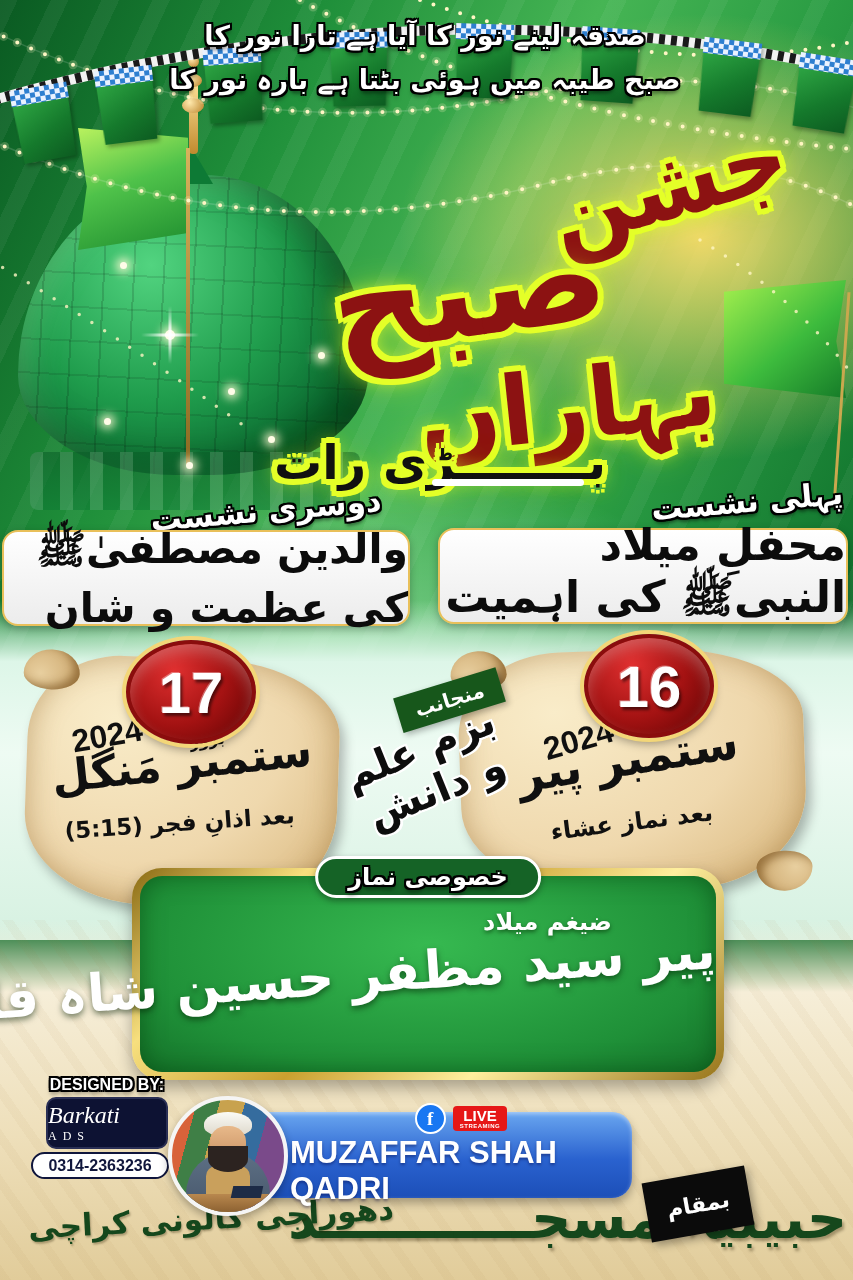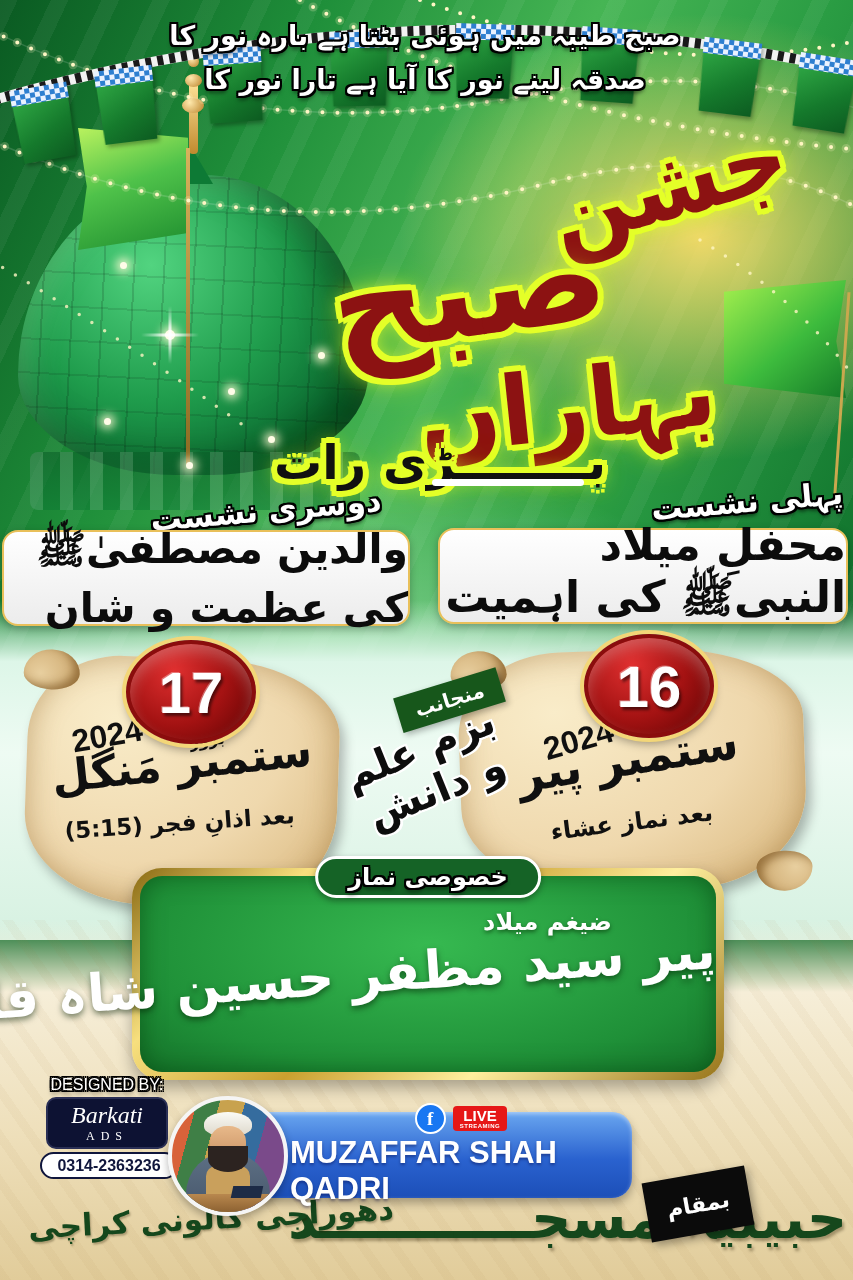--- a/index.html
+++ b/index.html
@@ -147,28 +147,28 @@
     box-shadow:inset 0 0 24px rgba(0,60,10,.5);}
   .sp-pill{position:absolute;left:50%;top:-20px;transform:translateX(-50%);border:3px solid #fff;
     background:#156326;border-radius:24px;padding:4px 30px;color:#fff;font-size:24px;font-weight:700;
     white-space:nowrap;box-shadow:0 3px 6px rgba(0,0,0,.35);}
   .sp-hon{position:absolute;right:104px;top:32px;color:#fff;font-size:24px;font-weight:700;
     text-shadow:0 2px 4px rgba(0,40,0,.6);}
   .sp-name{position:absolute;left:0;top:64px;width:100%;text-align:center;color:#fff;font-size:52px;
     font-weight:700;transform:rotate(-4deg);text-shadow:0 3px 6px rgba(0,30,0,.55);white-space:nowrap;}
 
   
-  .des-head{left:34px;top:1076px;width:146px;text-align:center;color:#fff;font-size:16px;font-weight:400;
+  .des-head{left:34px;top:1076px;width:146px;text-align:center;color:#fff;font-size:16px;font-weight:700;
     font-family:"Liberation Sans",sans-serif;z-index:8;}
   .des-box{left:46px;top:1097px;width:122px;height:52px;background:#0d1233;border-radius:10px;
-    border:2px solid #2a2f55;display:flex;flex-direction:column;align-items:center;justify-content:center;
+    border:2px solid #2a2f55;display:flex;flex-direction:column;align-items:flex-start;justify-content:center;
     color:#fff;z-index:8;box-sizing:border-box;}
   .des-name{font-family:"Liberation Serif",serif;font-style:italic;font-size:24px;line-height:1;}
   .des-sub{font-size:12px;letter-spacing:6px;margin-top:2px;font-family:"Liberation Serif",serif;}
-  .des-phone{left:40px;top:1152px;width:138px;height:27px;background:#fff;border:2px solid #10163c;
+  .des-phone{left:31px;top:1152px;width:138px;height:27px;background:#fff;border:2px solid #10163c;
     border-radius:14px;display:flex;align-items:center;justify-content:center;font-size:16px;font-weight:800;
     color:#10163c;font-family:"Liberation Sans",sans-serif;z-index:8;box-sizing:border-box;}
 
   
   .live-bar{left:226px;top:1112px;width:406px;height:86px;border-radius:20px;z-index:8;
     background:linear-gradient(180deg,#6aa7f0,#2a62cf 55%,#1c4fb8);
     box-shadow:0 5px 10px rgba(0,0,0,.3), inset 0 2px 4px rgba(255,255,255,.45);
     display:flex;flex-direction:column;align-items:center;justify-content:center;
     padding-left:64px;box-sizing:border-box;color:#fff;font-family:"Liberation Sans",sans-serif;}
   .lb-row{display:flex;align-items:center;gap:7px;}
@@ -279,22 +279,22 @@
 
   <div class="sp sp-big" style="left:165px;top:330px"></div>
   <div class="sp" style="left:120px;top:262px"></div>
   <div class="sp" style="left:228px;top:388px"></div>
   <div class="sp" style="left:268px;top:436px"></div>
   <div class="sp" style="left:104px;top:418px"></div>
   <div class="sp" style="left:318px;top:352px"></div>
   <div class="sp" style="left:186px;top:462px"></div>
 
   <div class="abs couplet halo-black" dir="rtl" lang="ur">
+    <div>صدقہ لینے نور کا آیا ہے تارا نور کا</div>
     <div>صبح طیبہ میں ہوئی بٹتا ہے بارہ نور کا</div>
-    <div>صدقہ لینے نور کا آیا ہے تارا نور کا</div>
   </div>
 
   <div class="title-word t-jashn halo-yellow" dir="rtl" lang="ur">جشن</div>
   <div class="title-word t-subh halo-yellow" dir="rtl" lang="ur">صبح</div>
   <div class="title-word t-baharan halo-yellow" dir="rtl" lang="ur">بہاراں</div>
 
   <div class="abs sub-title halo-yellow" dir="rtl" lang="ur">بــــــــڑی رات</div>
   <div class="abs underline"></div>
 
   <div class="s-label s1-label halo-black" dir="rtl" lang="ur">پہلی نشست</div>

